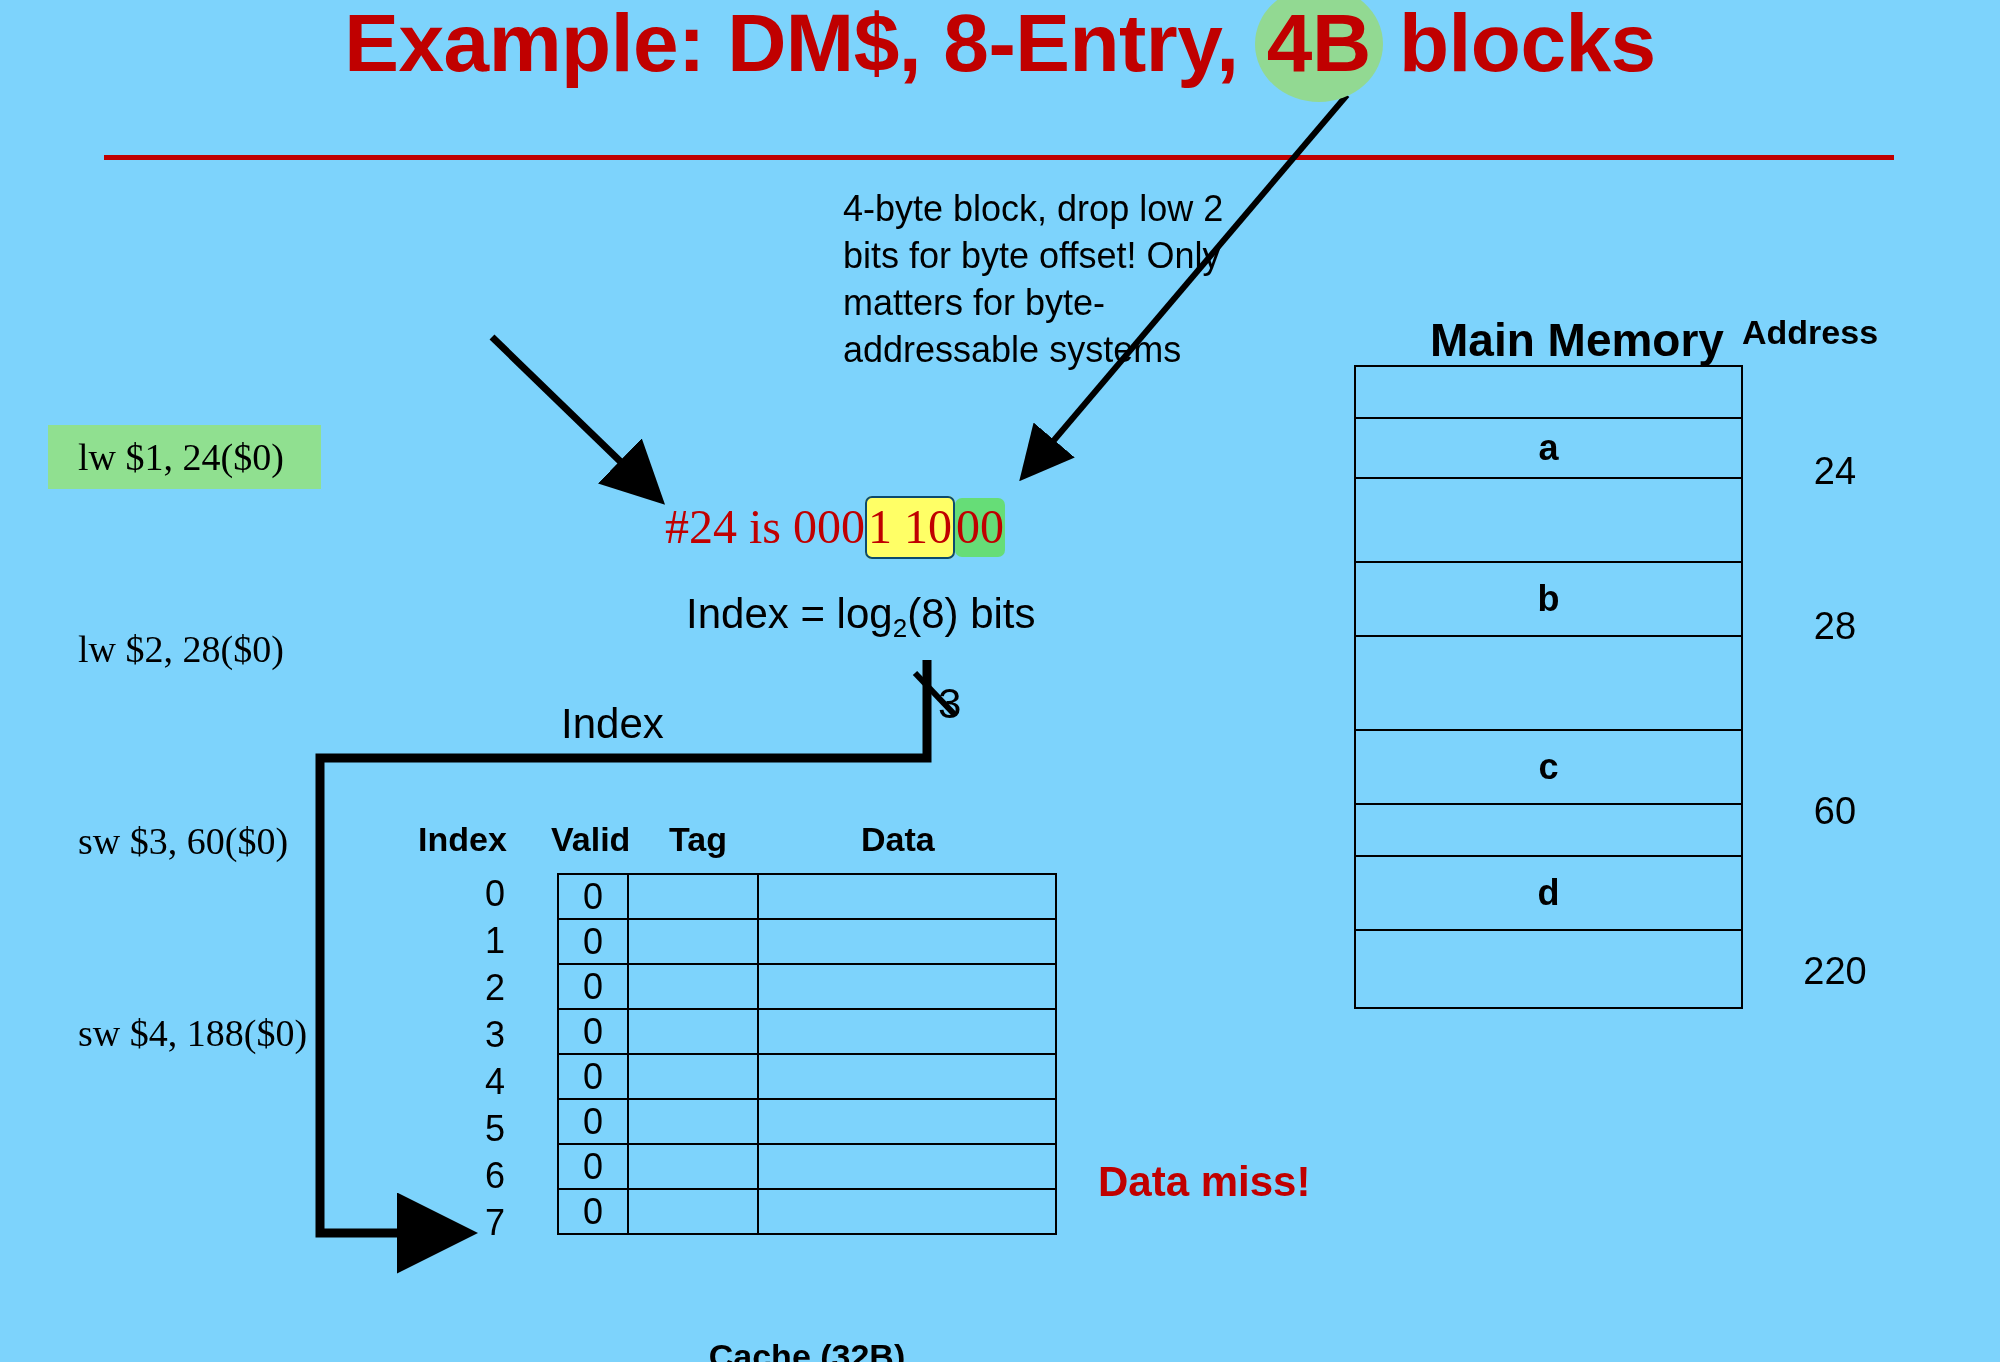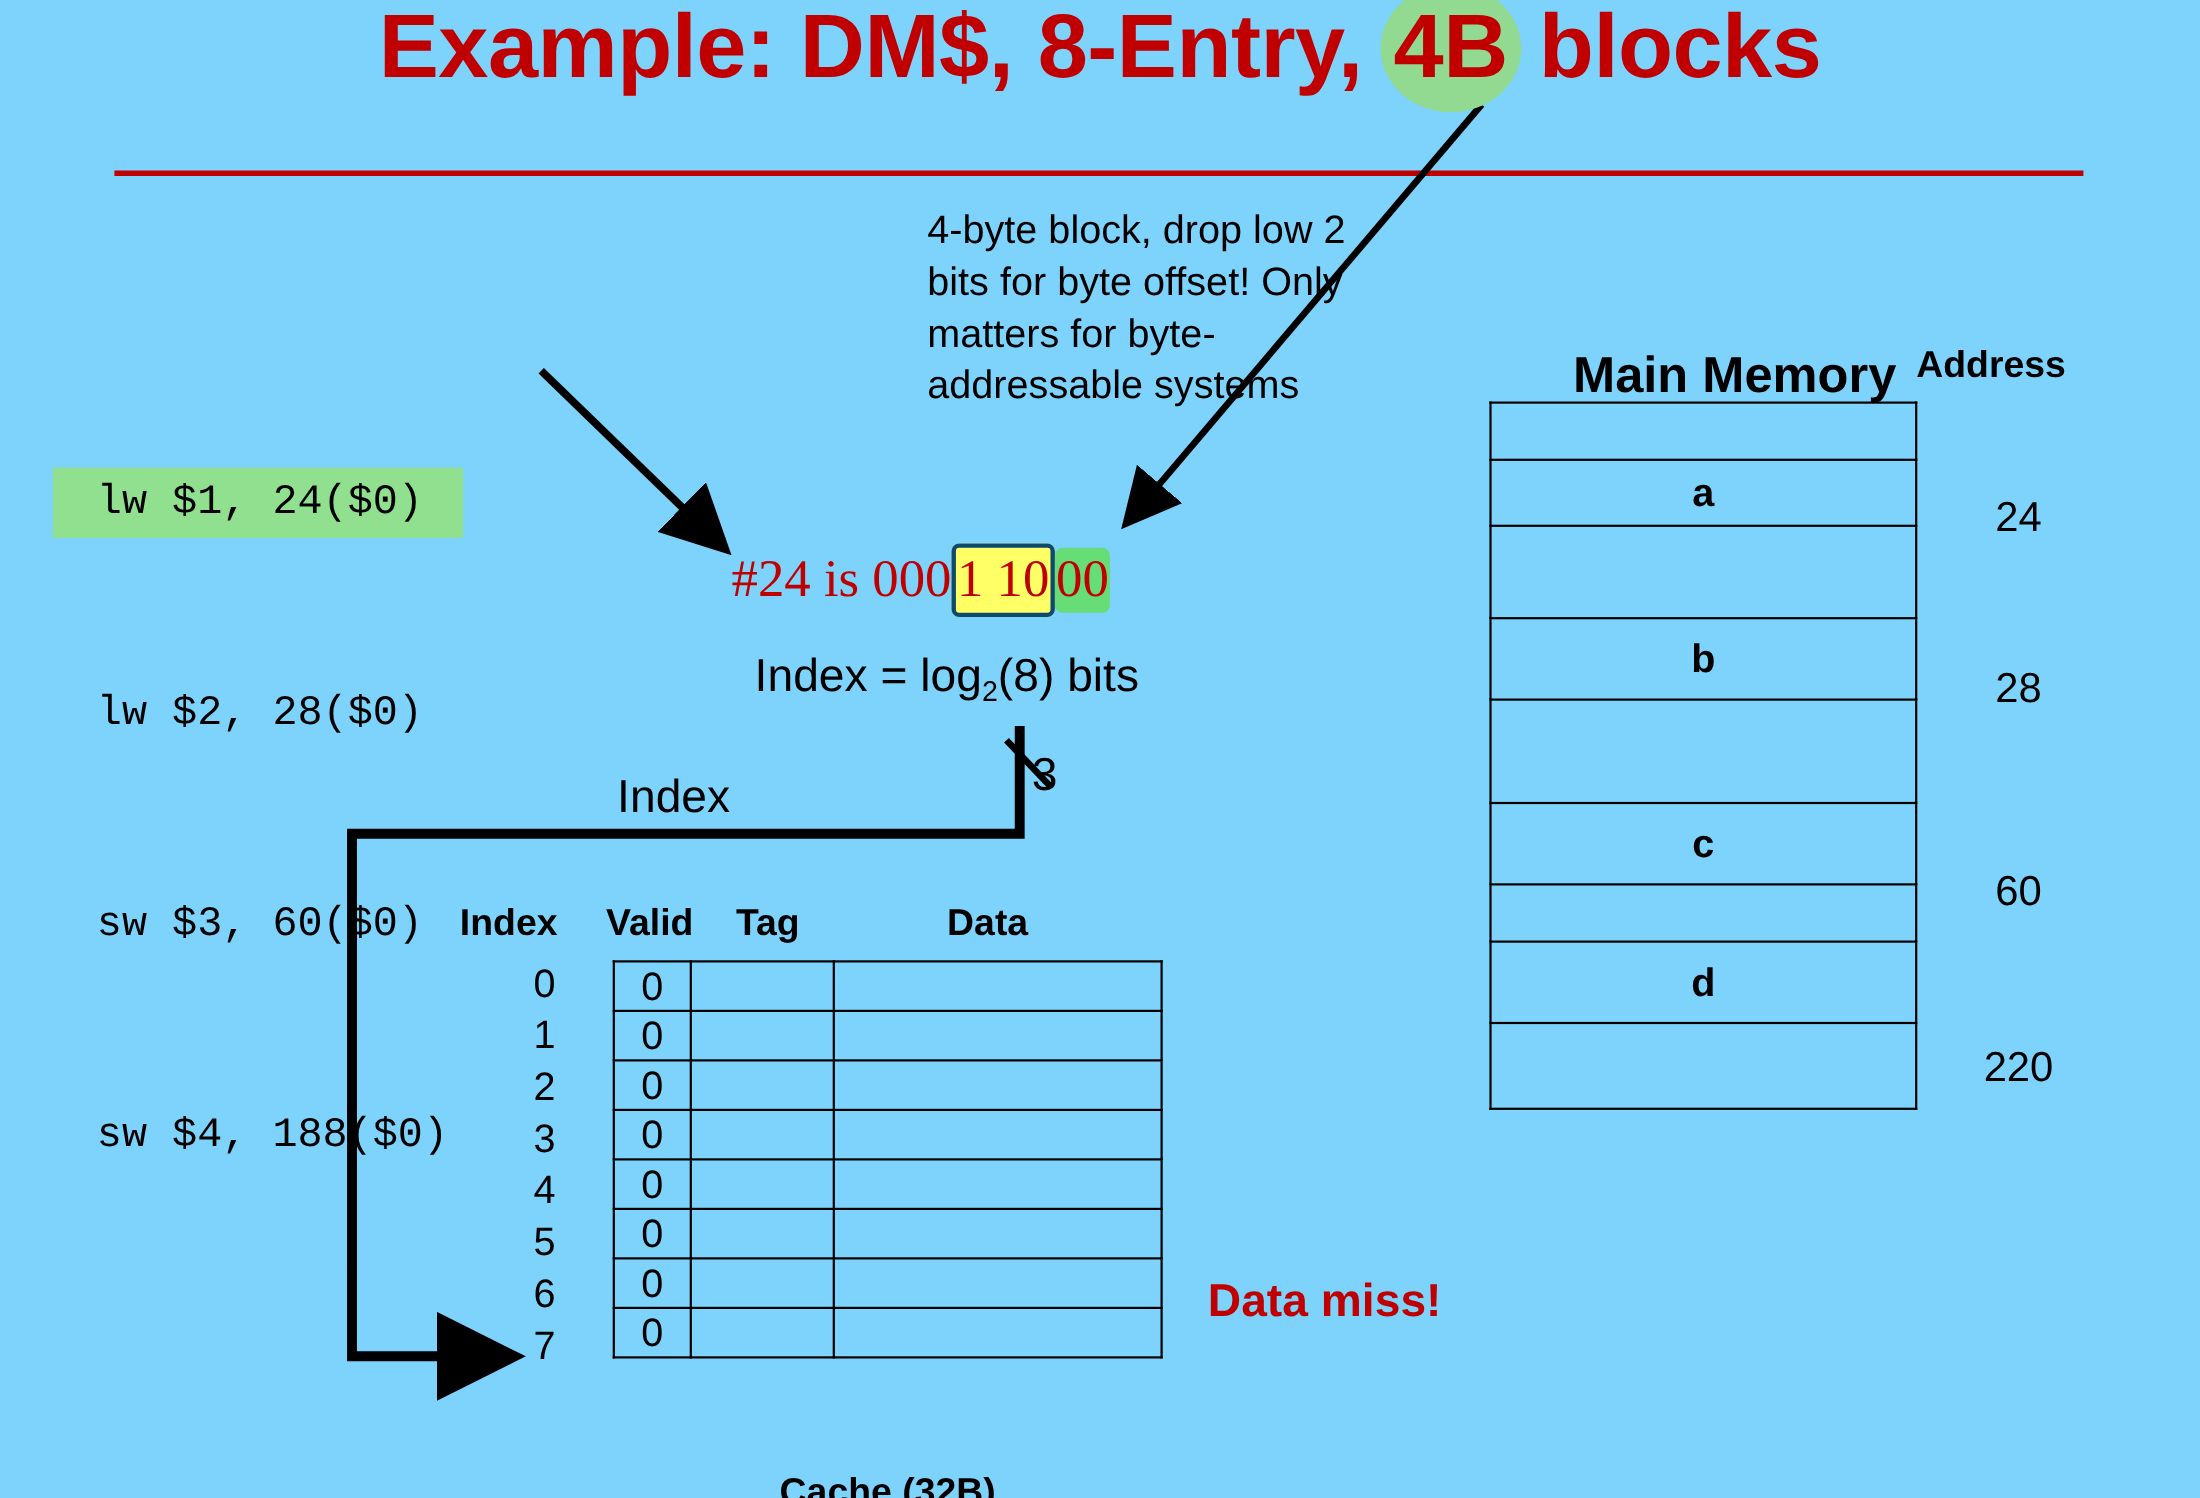--- a/index.html
+++ b/index.html
@@ -64,22 +64,23 @@
     left: 48px;
     top: 297px;
     font-family: "Liberation Mono", monospace;
     font-size: 38px;
     line-height: 64px;
     color: #000000;
     white-space: pre;
   }
   #code .line {
     display: block;
-    padding-left: 40px;
+    padding-left: 30px;
     padding-right: 14px;
+    font-family: Liberation Serif, serif;
   }
   #code .line.hl {
     background: #90e090;
   }
 
   
   #note {
     position: absolute;
     left: 843px;
     top: 185px;
@@ -94,21 +95,21 @@
     position: absolute;
     left: 665px;
     top: 499px;
     font-family: "Liberation Serif", serif;
     font-size: 48px;
     color: #c00000;
     white-space: nowrap;
   }
   #binary .hl-yellow {
     background: #ffff66;
-    border: 4px solid #0c4a6e;
+    border: 2px solid #0c4a6e;
     border-radius: 7px;
     padding: 2px 1px 4px 1px;
   }
   #binary .hl-green {
     background: #66dd77;
     border-radius: 7px;
     padding: 2px 1px 4px 1px;
   }
 
   

